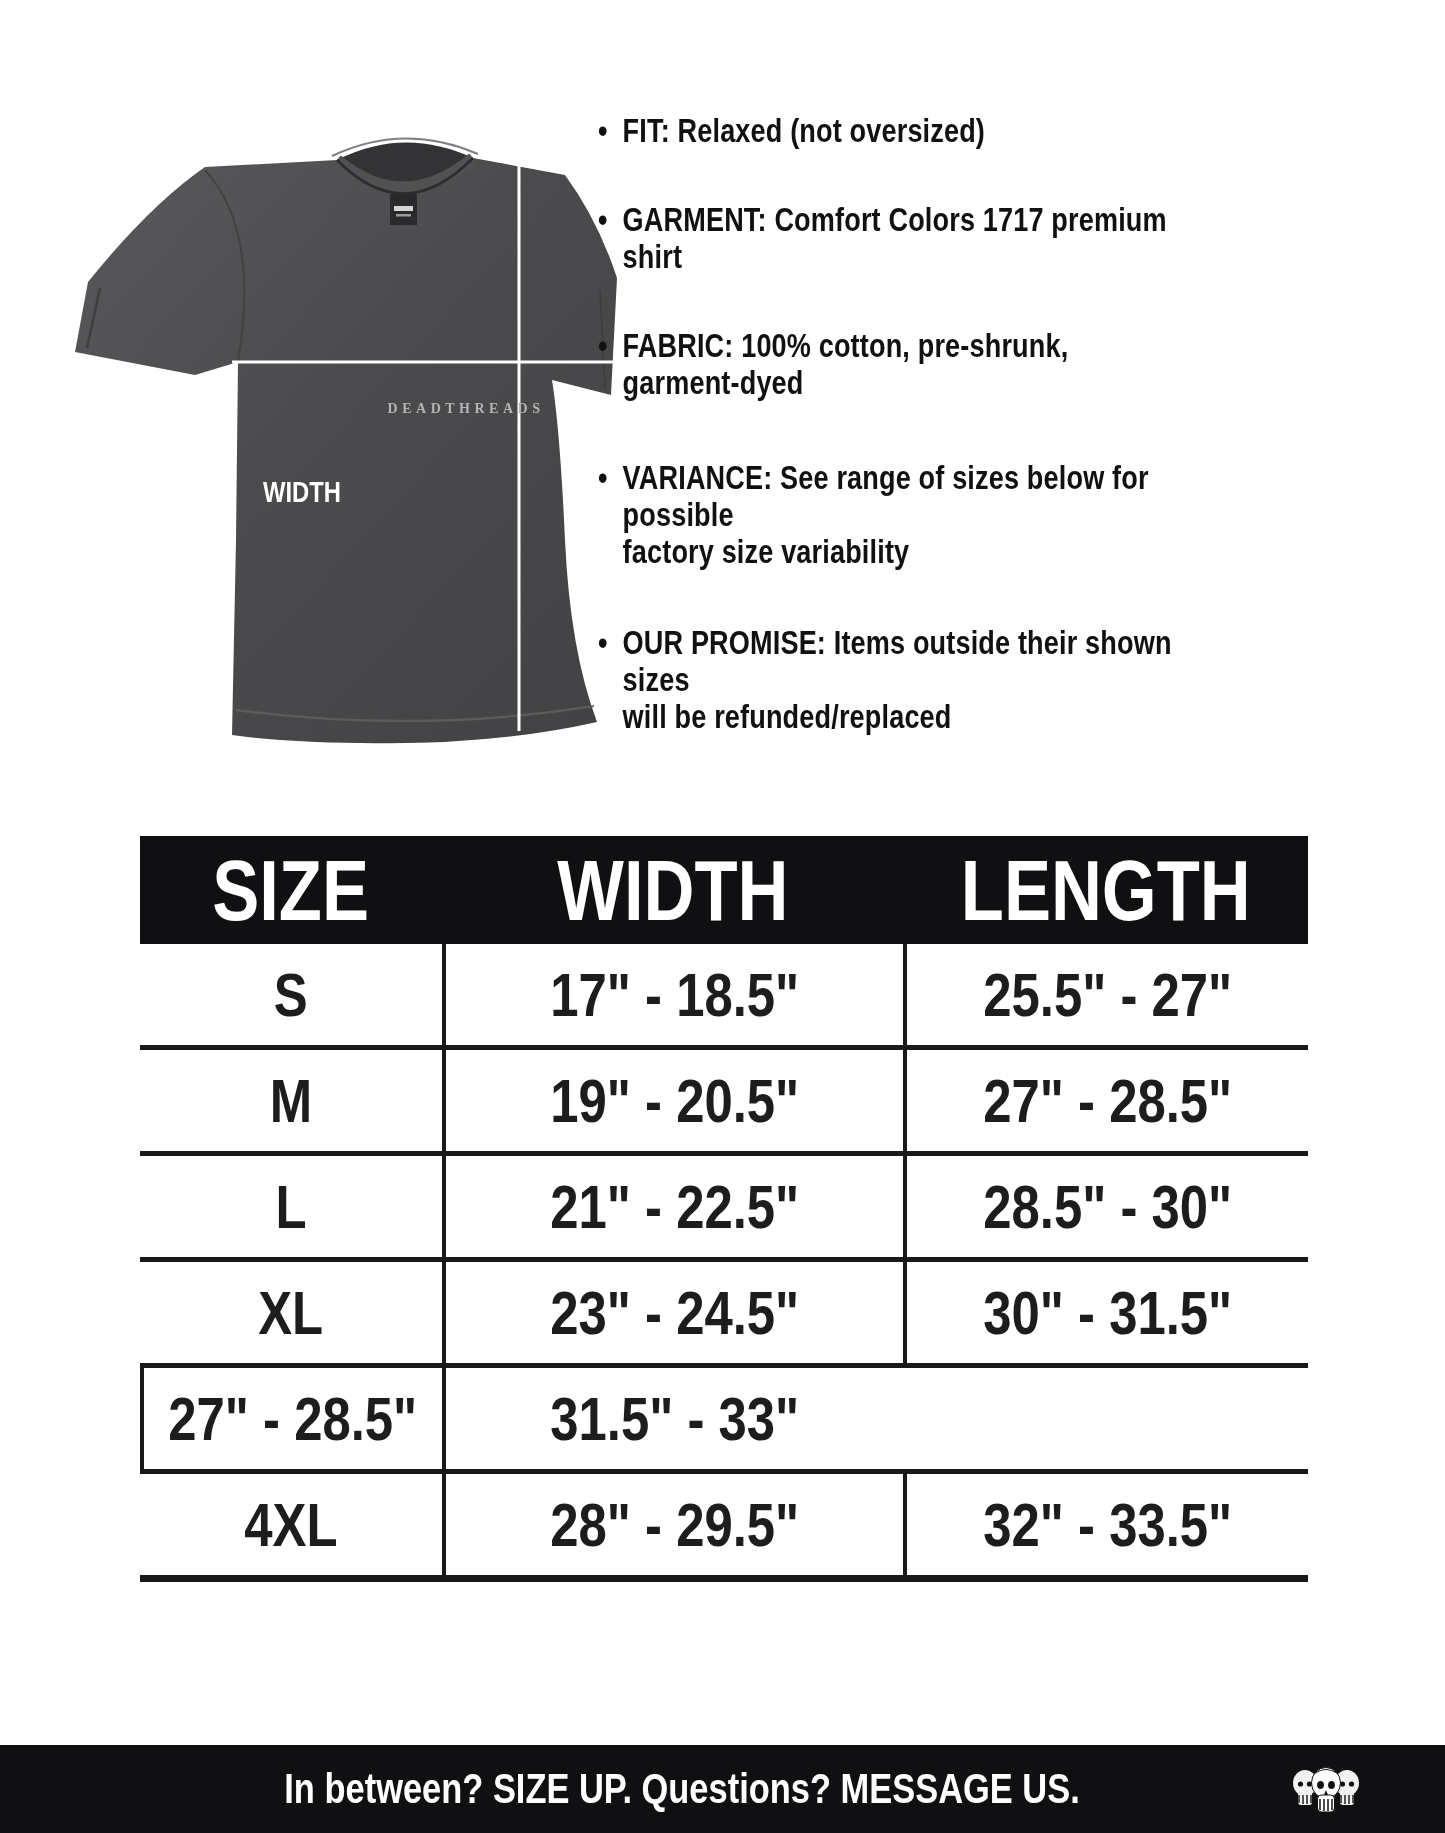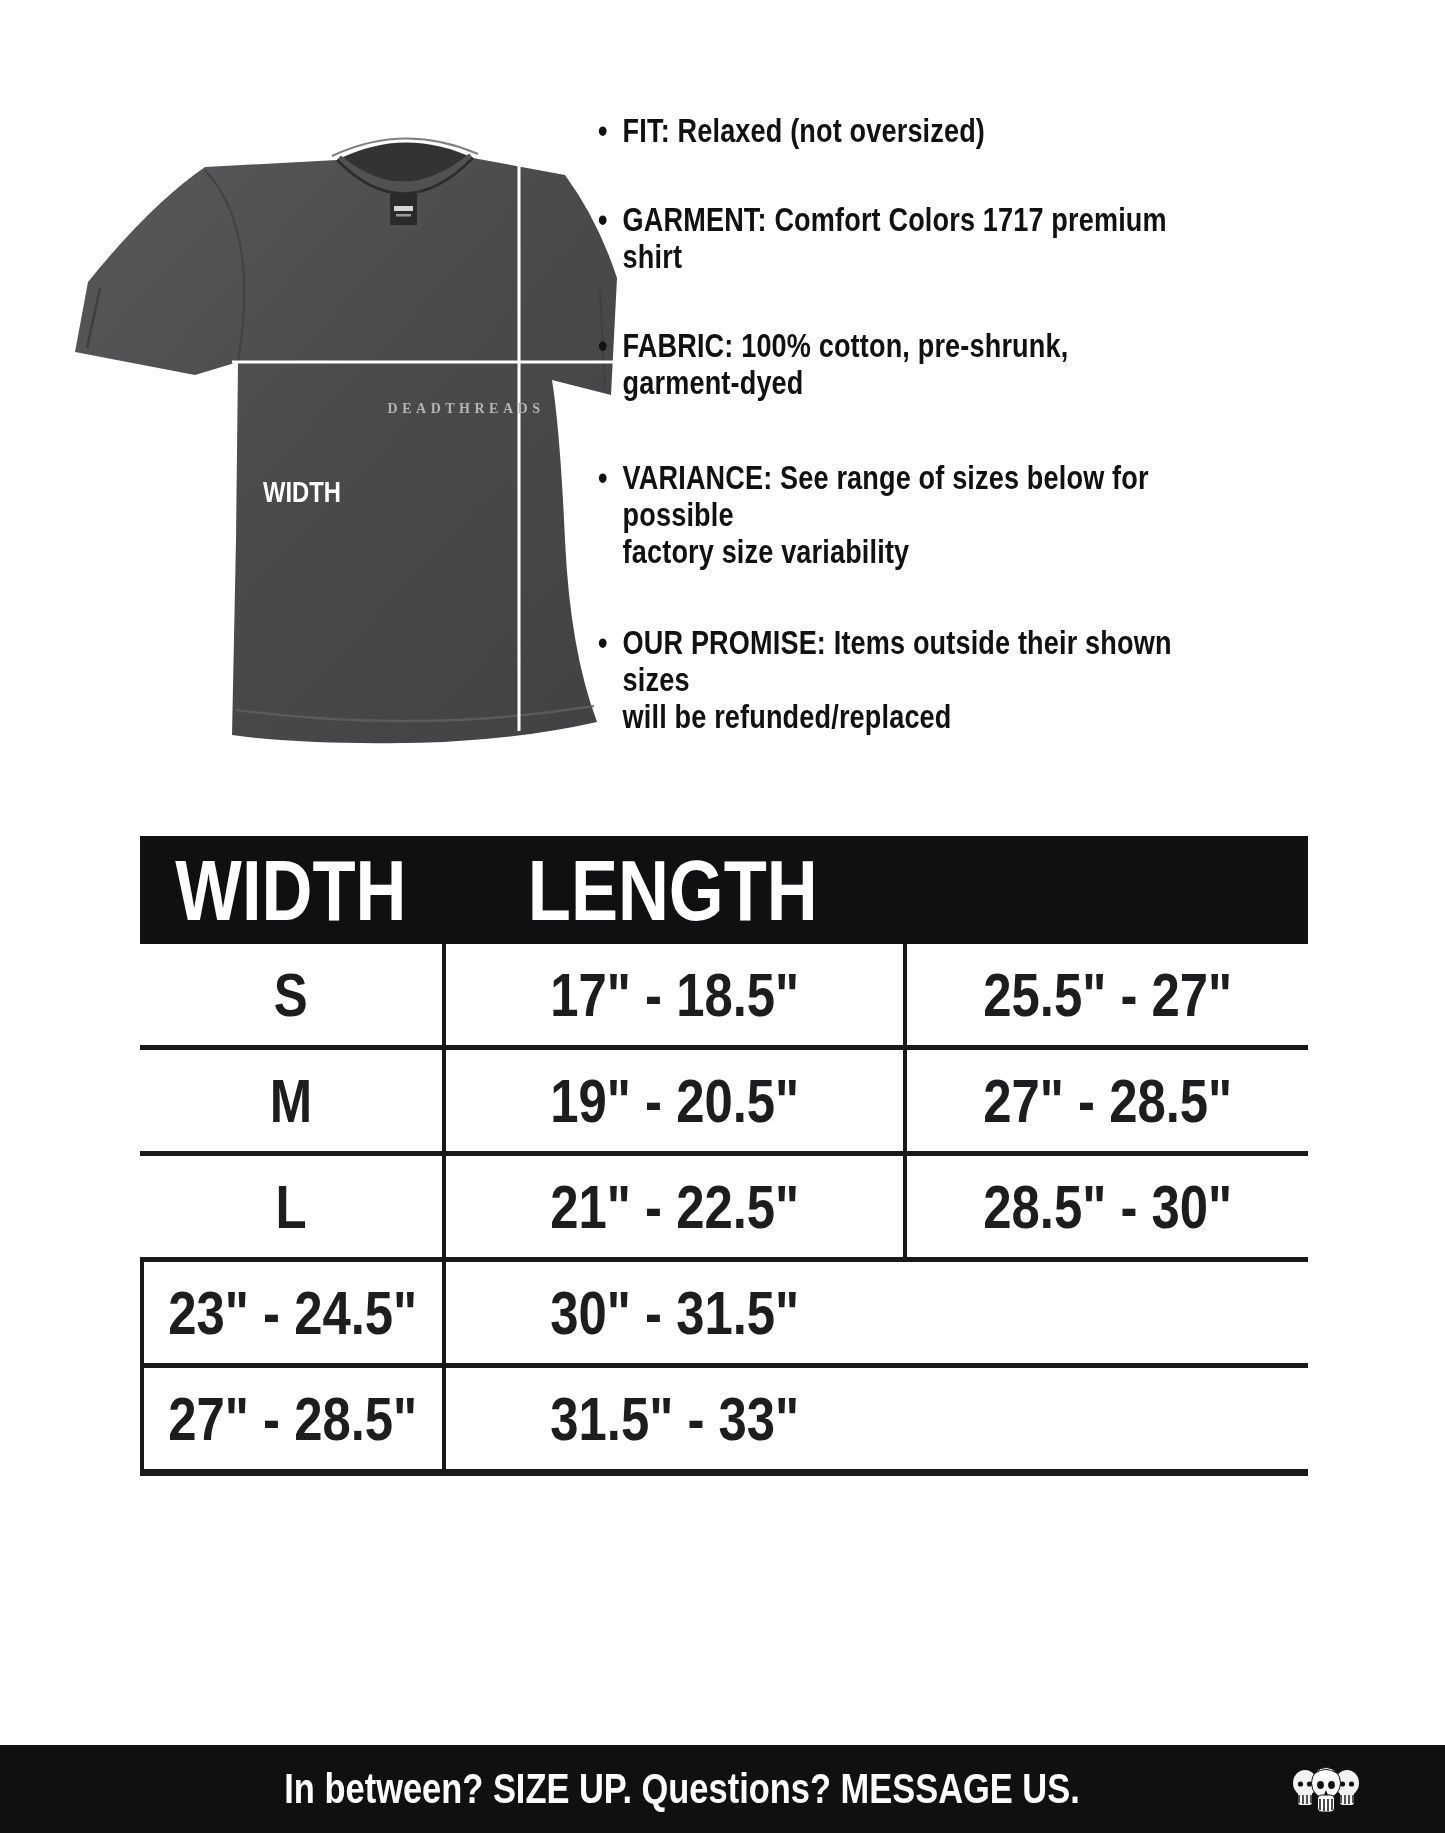--- a/index.html
+++ b/index.html
@@ -119,20 +119,21 @@
     </div>
     <div class="detail-item">
       <span class="bullet-dot">•</span>
       <div class="bullet-text">OUR PROMISE: Items outside their shown sizes
 will be refunded/replaced</div>
     </div>
   </div>
 
   <div id="size-table">
     <div class="thead">
+      <div class="th"><span class="cond">SIZE</span></div>
       <div class="th"><span class="cond">WIDTH</span></div>
       <div class="th"><span class="cond">LENGTH</span></div>
     </div>
     <div class="trow">
       <div class="td">
           <span class="cond">S</span>
         </div>
       <div class="td vline">
           <span class="cond">17" - 18.5"</span>
         </div>
@@ -156,33 +157,47 @@
           <span class="cond">L</span>
         </div>
       <div class="td vline">
           <span class="cond">21" - 22.5"</span>
         </div>
       <div class="td vline">
           <span class="cond">28.5" - 30"</span>
         </div>
     </div>
     <div class="trow">
+      <div class="td">
+          <span class="cond">XL</span>
+        </div>
       <div class="td vline">
           <span class="cond">23" - 24.5"</span>
         </div>
       <div class="td vline">
           <span class="cond">30" - 31.5"</span>
         </div>
     </div>
     <div class="trow">
       <div class="td vline">
           <span class="cond">27" - 28.5"</span>
         </div>
       <div class="td vline">
           <span class="cond">31.5" - 33"</span>
+        </div>
+    </div>
+    <div class="trow">
+      <div class="td">
+          <span class="cond">4XL</span>
+        </div>
+      <div class="td vline">
+          <span class="cond">28" - 29.5"</span>
+        </div>
+      <div class="td vline">
+          <span class="cond">32" - 33.5"</span>
         </div>
     </div>
   </div>
 
   <div id="footer">
     <span class="footer-text"><span class="cond">In between? SIZE UP. Questions? MESSAGE US.</span></span>
     <svg id="skulls" width="72" height="56" viewBox="0 0 72 56">
 
       <g>
         <ellipse cx="15" cy="22" rx="12" ry="13" fill="#f2f2f2"></ellipse>

